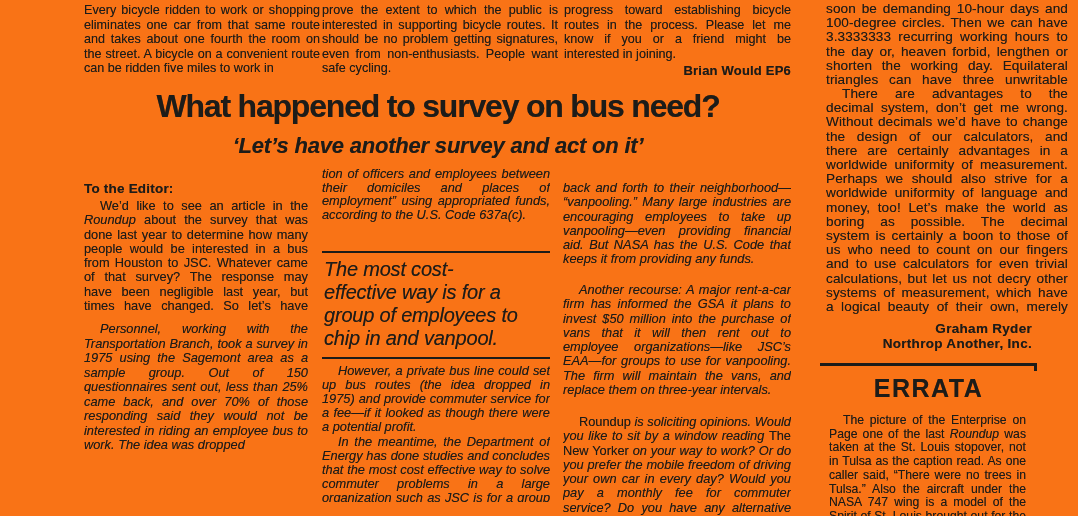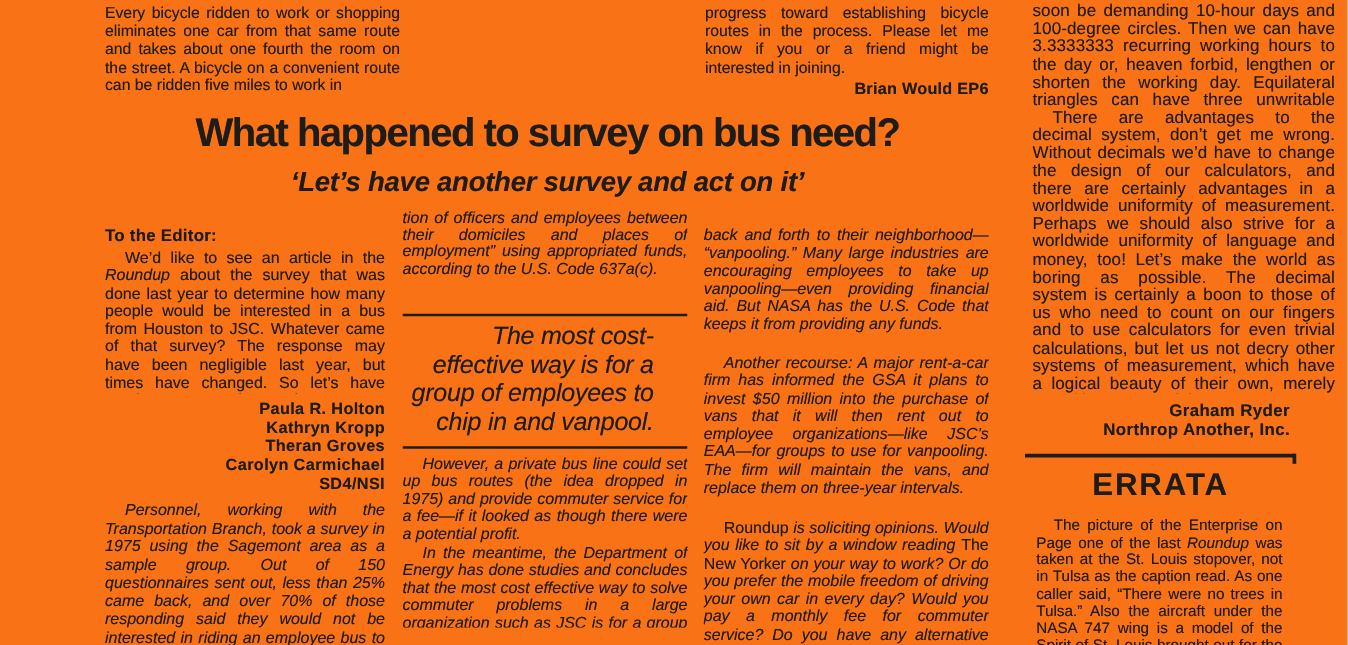--- a/index.html
+++ b/index.html
@@ -53,21 +53,20 @@
   .h71{height:71px;overflow:hidden;}
   .h102{height:102px;overflow:hidden;}
   .h128{height:128px;overflow:hidden;}
 
   
   .pull{
     border-top:2.5px solid #1d1c19;
     border-bottom:2.5px solid #1d1c19;
     padding:5px 27px 7px 2px;
     margin-top:2px;
-    text-align:right;
   }
   .pull p{font-style:italic;font-size:20px;line-height:23px;letter-spacing:-.2px;}
   .after-pull{margin-top:5px;line-height:14px;font-style:italic;}
   .mean{line-height:14px;}
 
   
   .c4{left:802px;top:0;width:266px;height:516px;}
   .c4-body{font-size:13.6px;line-height:14.2px;word-spacing:.6px;letter-spacing:.1px;margin-left:24px;}
   .c4-p1{margin-top:2px;height:85px;overflow:hidden;}
   .c4-p2{height:228px;overflow:hidden;}
@@ -90,41 +89,37 @@
 </style>
 </head>
 <body>
 
 <div class="page">
 
   <section class="abs t1">
     <p class="frag-body jt">Every bicycle ridden to work or shopping eliminates one car from that same route and takes about one fourth the room on the street. A bicycle on a convenient route can be ridden five miles to work in</p>
   </section>
 
+  <section class="abs t2">
+    <p class="frag-body jt">prove the extent to which the public is interested in supporting bicycle routes. It should be no problem getting signatures, even from non-enthusiasts. People want safe cycling.</p>
+  </section>
 
   <section class="abs t3">
     <p class="frag-body jt">progress toward establishing bicycle routes in the process. Please let me know if you or a friend might be interested in joining.</p>
     <div class="frag-sig">Brian Would EP6</div>
   </section>
 
   <header class="abs hd">
     <h1>What happened to survey on bus need?</h1>
     <h2>‘Let’s have another survey and act on it’</h2>
   </header>
 
   <section class="abs c1 clip">
     <p class="salut">To the Editor:</p>
     <p class="low-body jt ind h116"><span>We’d like to see an article in the </span><span class="it">Roundup</span><span> about the survey that was done last year to determine how many people would be interested in a bus from Houston to JSC. Whatever came of that survey? The response may have been negligible last year, but times have changed. So let’s have another survey and act on it!</span></p>
-    <div class="sig">
-      <div>Paula R. Holton</div>
-      <div>Kathryn Kropp</div>
-      <div>Theran Groves</div>
-      <div>Carolyn Carmichael</div>
-      <div>SD4/NSI</div>
-    </div>
     <p class="low-body jt ind it reply">Personnel, working with the Transportation Branch, took a survey in 1975 using the Sagemont area as a sample group. Out of 150 questionnaires sent out, less than 25% came back, and over 70% of those responding said they would not be interested in riding an employee bus to work. The idea was dropped</p>
   </section>
 
   <section class="abs c2 clip">
     <p class="low-body jt it h82">tion of officers and employees between their domiciles and places of employment” using appropriated funds, according to the U.S. Code 637a(c).</p>
     <div class="pull">
       <p>The most cost-effective way is for a group of employees to chip in and vanpool.</p>
     </div>
     <p class="low-body jt ind it after-pull h71">However, a private bus line could set up bus routes (the idea dropped in 1975) and provide commuter service for a fee—if it looked as though there were a potential profit.</p>
     <p class="low-body jt ind it mean">In the meantime, the Department of Energy has done studies and concludes that the most cost effective way to solve commuter problems in a large organization such as JSC is for a group of employees to get together</p>

